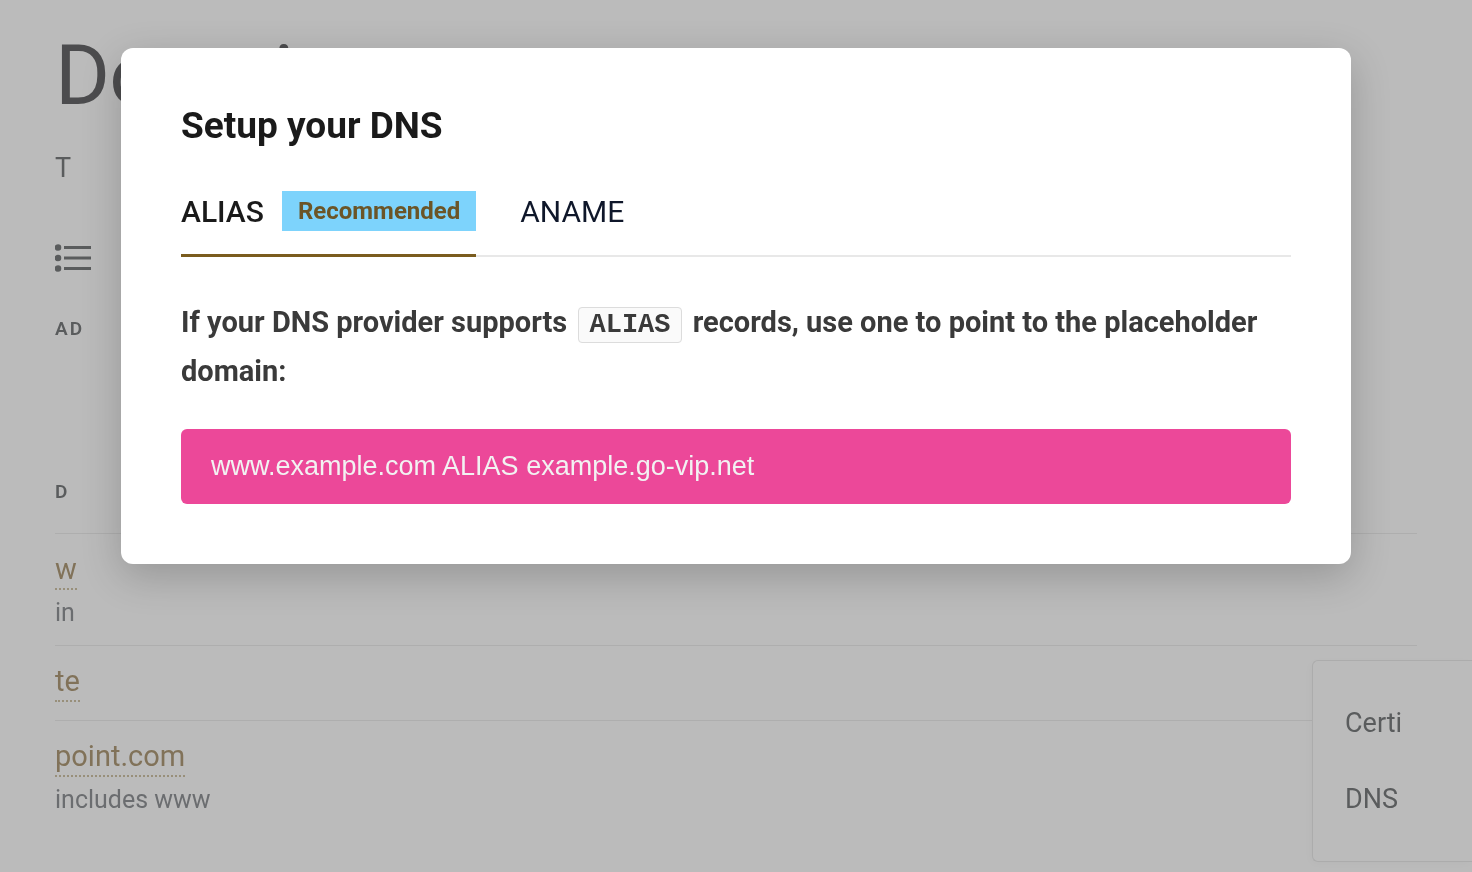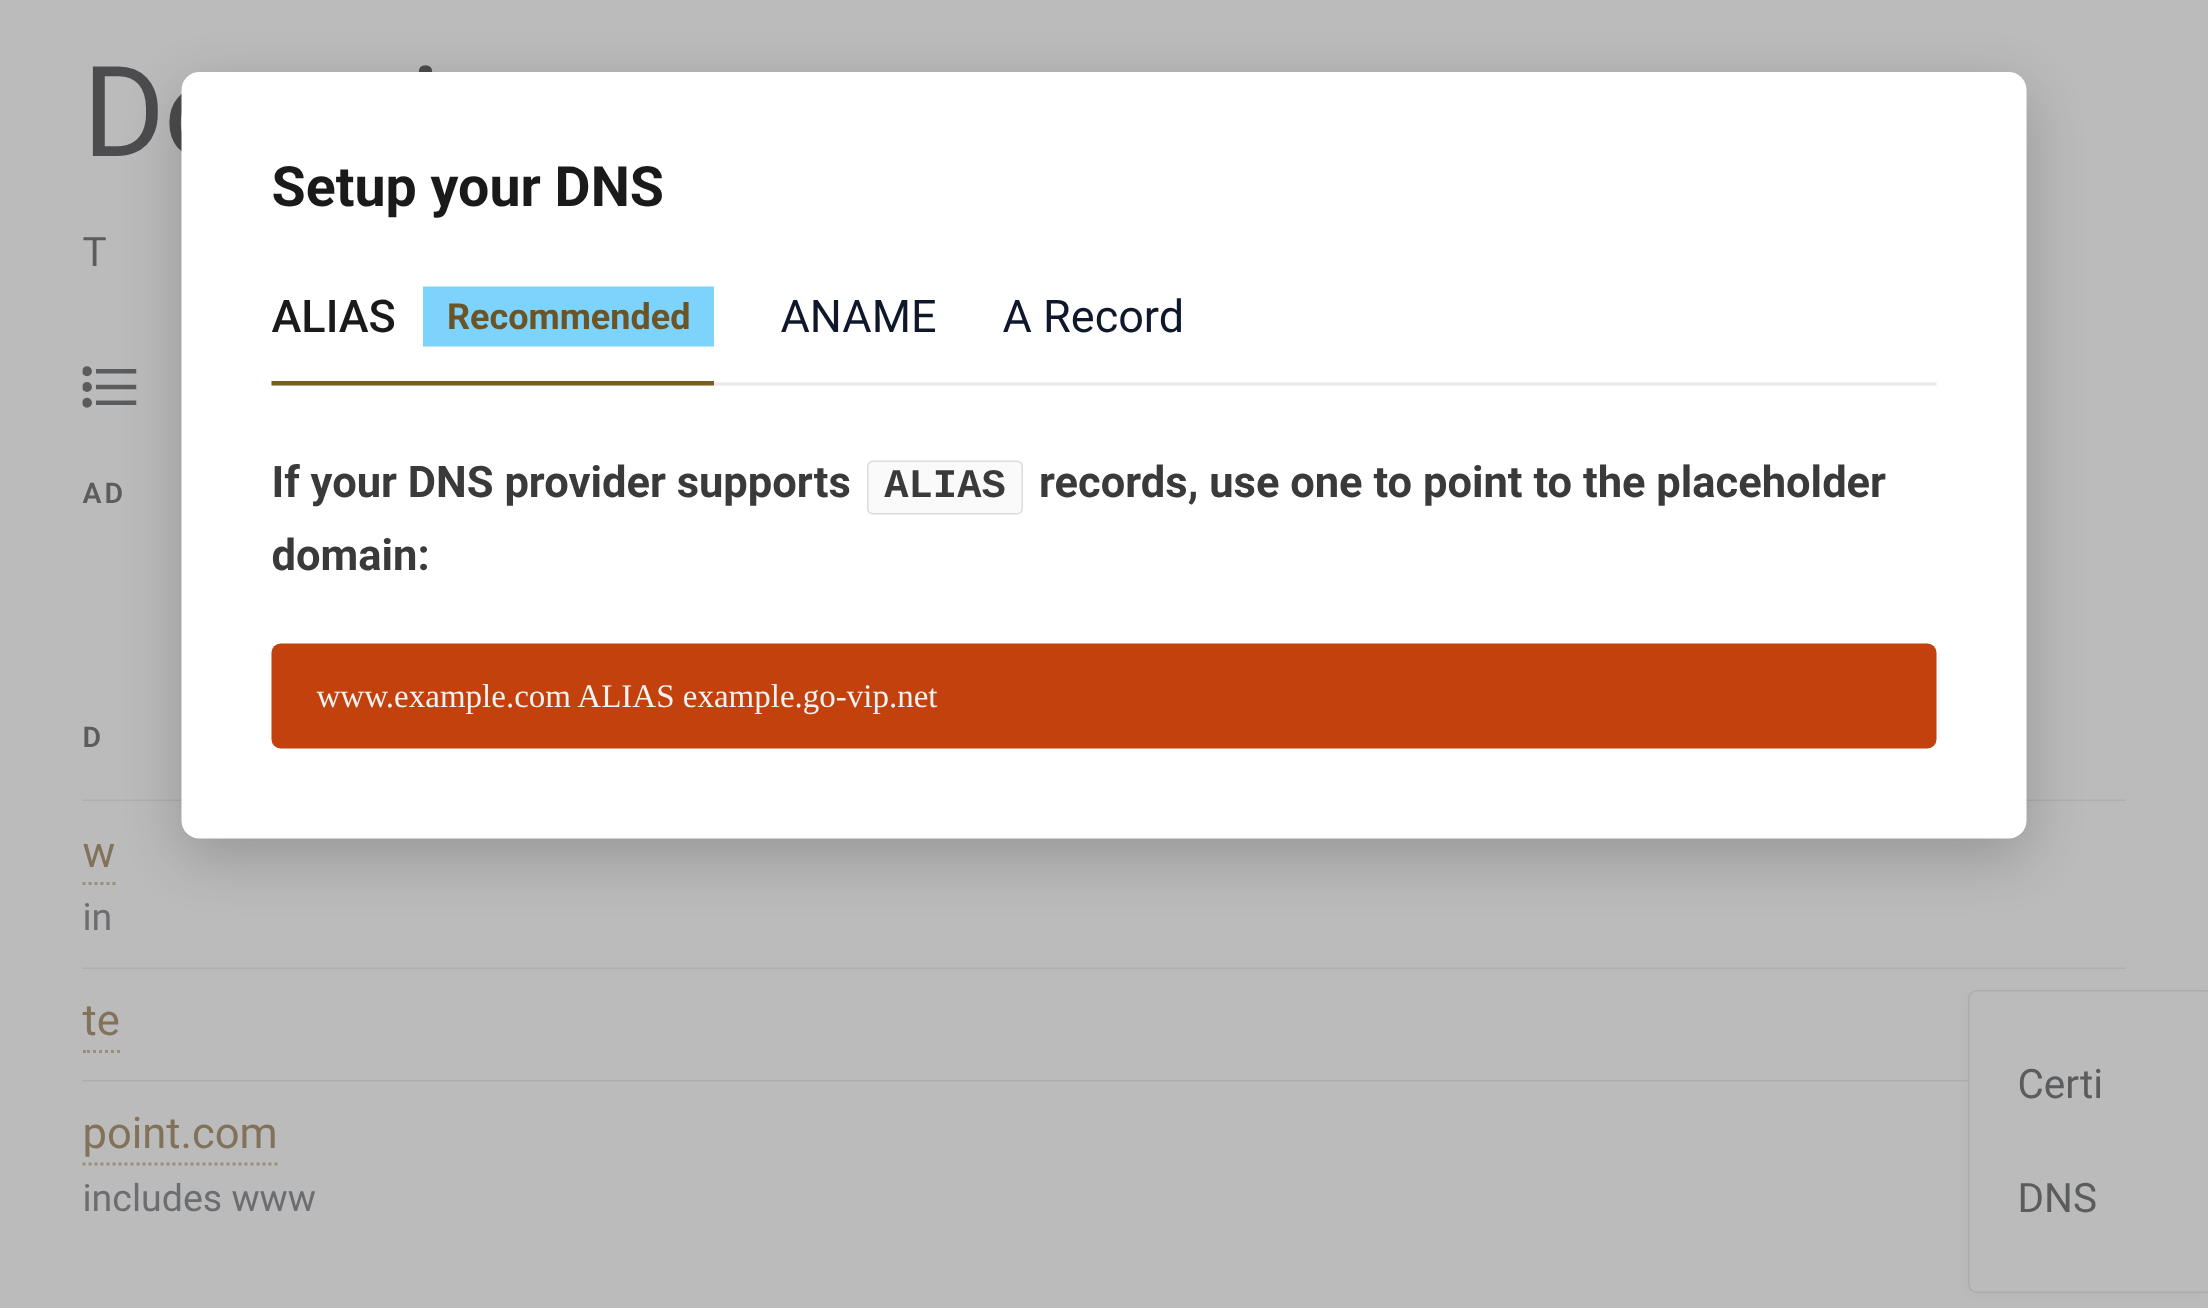--- a/index.html
+++ b/index.html
@@ -206,24 +206,24 @@
       font-size: 27px;
       color: #3a3a3a;
       background: #fafafa;
       border: 1px solid #dcdcdc;
       border-radius: 4px;
       padding: 2px 10px;
       margin: 0 4px;
     }
 
     .code-block {
-      background: #c2410c;
+      background: #ec4899;
       color: #f2f2f2;
-      font-family: Liberation Serif, serif;
-      font-size: 22px;
+      font-family: Liberation Sans, sans-serif;
+      font-size: 27px;
       padding: 22px 30px;
       border-radius: 6px;
       margin-top: 26px;
       white-space: pre;
       overflow-x: auto;
     }
 
     .code-block:first-of-type {
       margin-top: 34px;
     }
@@ -277,23 +277,20 @@
     <h2 class="modal-title">Setup your DNS</h2>
 
     <div class="tabs">
       <div class="tab active">
         <span class="tab-label">ALIAS</span>
         <span class="badge">Recommended</span>
       </div>
       <div class="tab">
         <span class="tab-label">ANAME</span>
       </div>
-      <div class="tab">
-        <span class="tab-label">A Record</span>
-      </div>
     </div>
 
     <div class="modal-body">
       <p class="modal-text">
         <span>If your DNS provider supports </span><code class="inline-code">ALIAS</code><span> records, use one to point to the placeholder domain:</span>
       </p>
 
       <div class="code-block">www.example.com ALIAS example.go-vip.net</div>
     </div>
   </div>

